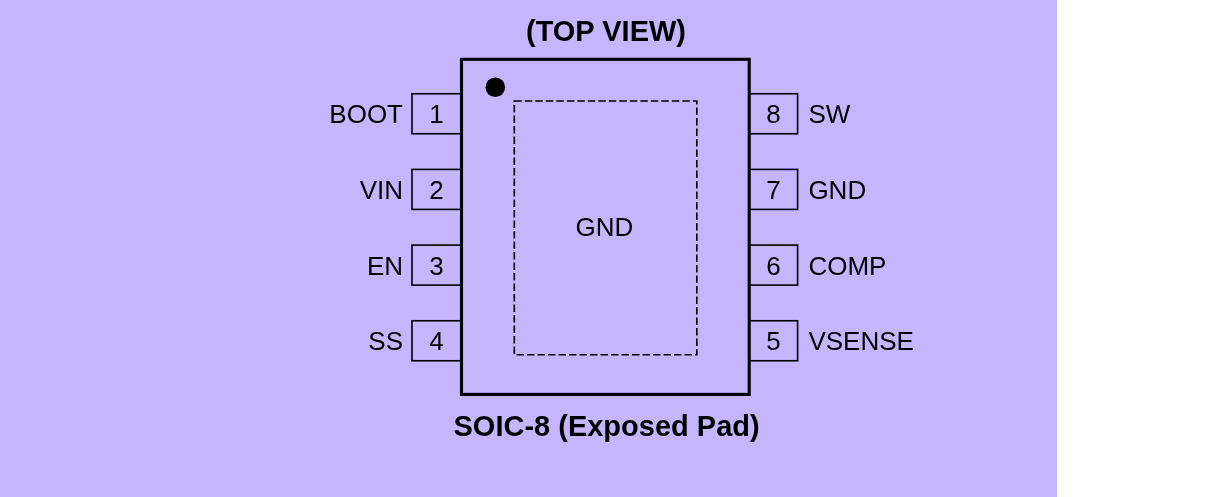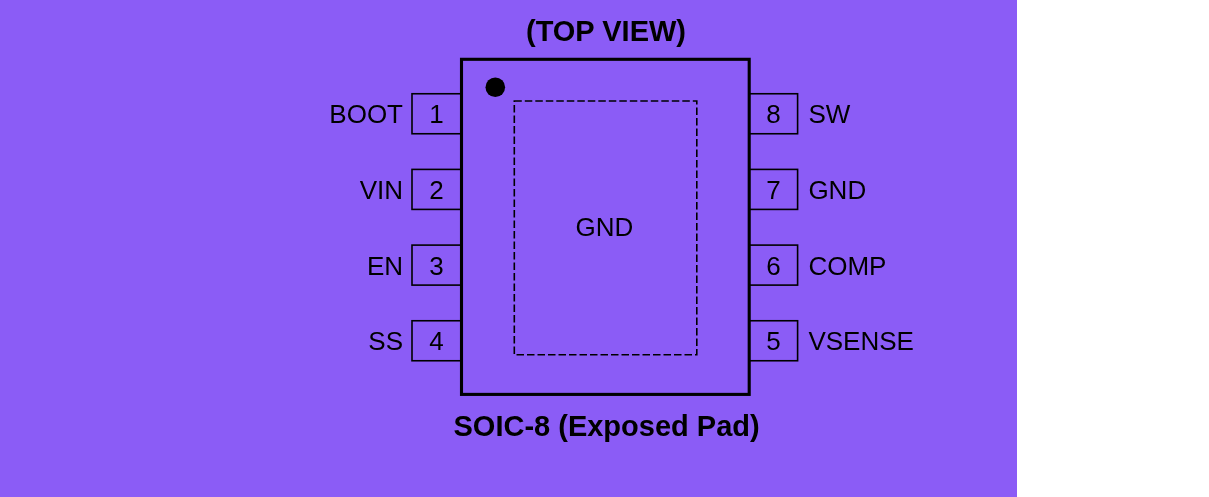--- a/index.html
+++ b/index.html
@@ -1,16 +1,16 @@
 <!DOCTYPE html>
 <html><head>
 <meta charset="utf-8">
 <style>
   html,body{margin:0;padding:0;background:#ffffff;}
-  .wrap{position:relative;width:1017px;height:497px;background:#8b5cf6;overflow:hidden;}
+  .wrap{position:relative;width:1017px;height:497px;background:#c4b5fd;overflow:hidden;padding-left:40px;}
   svg{position:absolute;left:0;top:0;}
   text{font-family:"Liberation Sans",sans-serif;fill:#000000;}
   .lbl{font-size:26px;}
   .ttl{font-size:29px;font-weight:bold;}
 </style>
 </head>
 <body>
 <div class="wrap">
 <svg width="1209" height="497" viewBox="0 0 1209 497">
 

